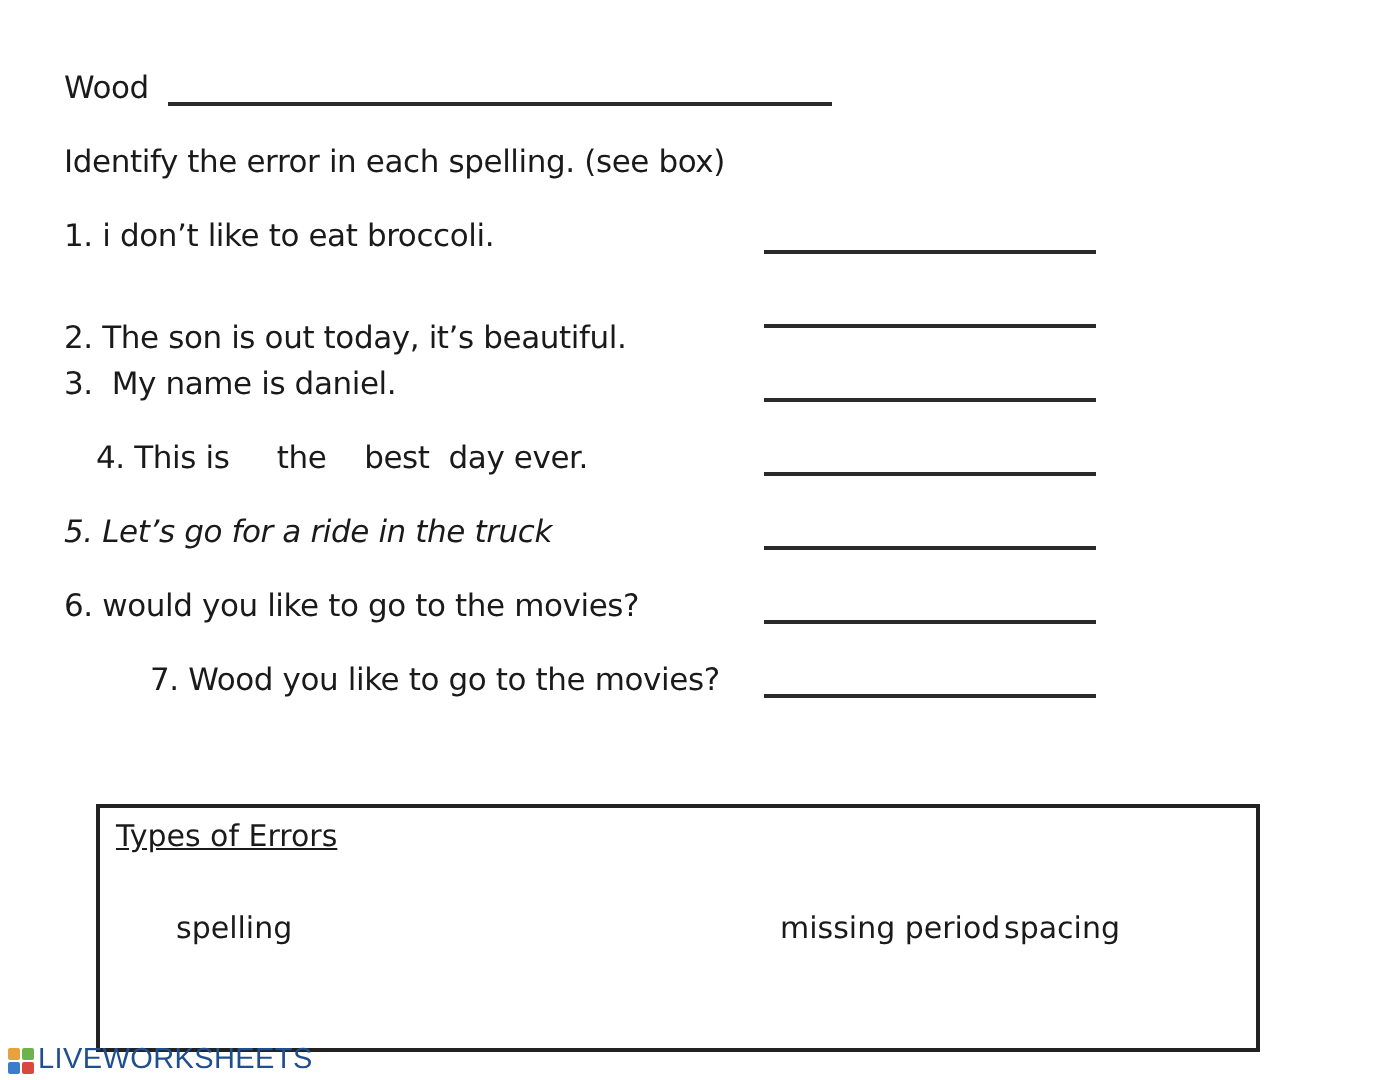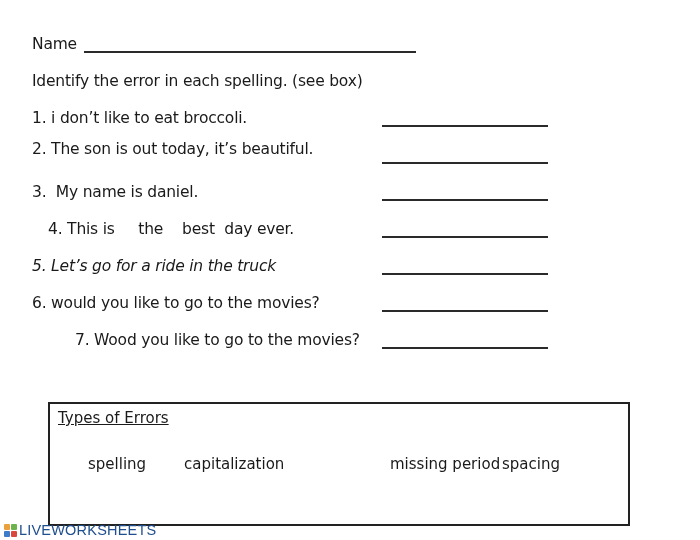--- a/index.html
+++ b/index.html
@@ -17,50 +17,49 @@
     .err { position:absolute; top:51px; font-size:15px; white-space:pre; }
     .logo { position:absolute; left:4px; top:522px; display:flex; align-items:center; }
     .logo-grid { display:grid; grid-template-columns:6px 6px; grid-template-rows:6px 6px; gap:1px; margin-right:2px; }
     .logo-grid span { display:block; width:6px; height:6px; border-radius:1px; }
     .logo-text { font-family:"Liberation Sans", sans-serif; font-weight:normal; font-size:14.5px; color:#1f4f8f; letter-spacing:0.2px; }
   </style>
 </head>
 <body>
 
 <div>
-  <span class="txt" style="left:32px;top:35px;">Name</span>
+  <span class="txt" style="left:32px;top:35px;">Wood</span>
   <div class="line" style="left:84px;top:51px;width:332px;"></div>
 
   <span class="txt" style="left:32px;top:72px;">Identify the error in each spelling. (see box)</span>
 
   <span class="txt" style="left:32px;top:109px;">1. i don’t like to eat broccoli.</span>
   <div class="line" style="left:382px;top:125px;width:166px;"></div>
 
-  <span class="txt" style="left:32px;top:140px;text-align:right;">2. The son is out today, it’s beautiful.</span>
+  <span class="txt" style="left:32px;top:160px;text-align:right;">2. The son is out today, it’s beautiful.</span>
   <div class="line" style="left:382px;top:162px;width:166px;"></div>
 
   <span class="txt" style="left:32px;top:183px;">3.  My name is daniel.</span>
   <div class="line" style="left:382px;top:199px;width:166px;"></div>
 
   <span class="txt" style="left:32px;top:220px;margin-left:16px;">4. This is     the    best  day ever.</span>
   <div class="line" style="left:382px;top:236px;width:166px;"></div>
 
   <span class="txt" style="left:32px;top:257px;font-style:italic;">5. Let’s go for a ride in the truck</span>
   <div class="line" style="left:382px;top:273px;width:166px;"></div>
 
   <span class="txt" style="left:32px;top:294px;">6. would you like to go to the movies?</span>
   <div class="line" style="left:382px;top:310px;width:166px;"></div>
 
   <span class="txt" style="left:32px;top:331px;margin-left:43px;">7. Wood you like to go to the movies?</span>
   <div class="line" style="left:382px;top:347px;width:166px;"></div>
 
   <div class="box">
     <span class="box-title">Types of Errors</span>
     <span class="err" style="left:38px;">spelling</span>
-    <span class="err" style="left:134px;">capitalization</span>
     <span class="err" style="left:292px;margin-left:48px;">missing period</span>
     <span class="err" style="left:452px;">spacing</span>
   </div>
 
   <div class="logo">
     <div class="logo-grid">
       <span style="background:#e9a23b"></span>
       <span style="background:#6bb34a"></span>
       <span style="background:#3d7cc9"></span>
       <span style="background:#d9473f"></span>

